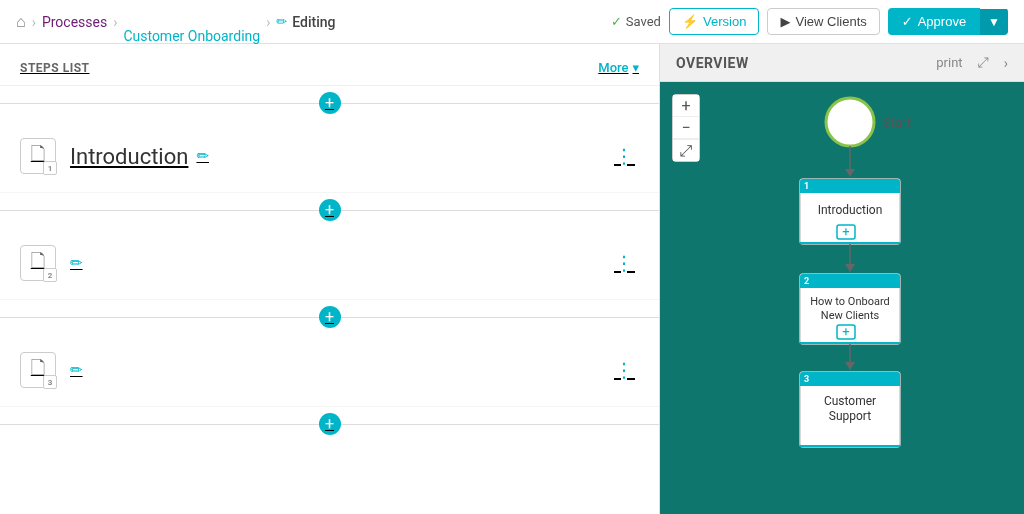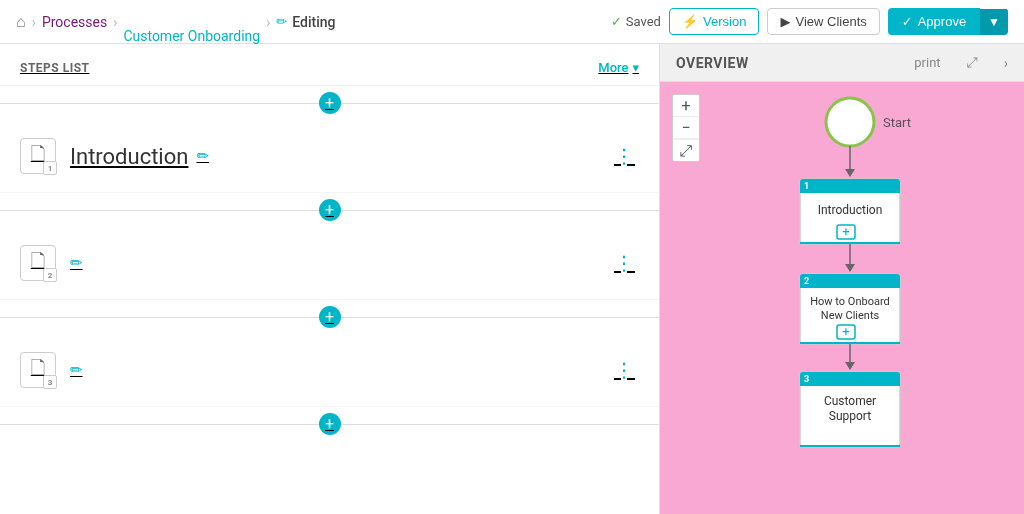--- a/index.html
+++ b/index.html
@@ -80,27 +80,27 @@
       position: absolute; bottom: -2px; right: -2px;
       background: #fff; border: 1px solid #ccc; border-radius: 2px;
       font-size: 8px; color: #888; width: 14px; height: 14px;
       display: flex; align-items: center; justify-content: center; font-weight: 700;
     }
     .step-name { flex: 1; font-size: 22px; color: #333; font-weight: 400; display: flex; align-items: center; gap: 8px; }
     .step-name .pencil-icon { color: #00b5c8; font-size: 15px; cursor: pointer; }
     .step-menu { color: #00b5c8; font-size: 20px; cursor: pointer; letter-spacing: 1px; padding: 0 4px; }
 
     
-    .right-panel { flex: 1; background: #f9a8d4; overflow: hidden; position: relative; }
+    .right-panel { flex: 1; background: #0f766e; overflow: hidden; position: relative; }
     .overview-header {
       display: flex; align-items: center; justify-content: space-between;
       padding: 10px 16px; background: #f0f0f0; border-bottom: 1px solid #ddd;
     }
     .overview-title { font-size: 14px; font-weight: 700; color: #555; letter-spacing: 0.5px; text-transform: uppercase; }
-    .overview-actions { display: flex; align-items: center; gap: 26px; }
+    .overview-actions { display: flex; align-items: center; gap: 15px; }
     .print-link { font-size: 13px; color: #888; cursor: pointer; }
     .icon-expand, .icon-next { color: #888; font-size: 14px; cursor: pointer; }
 
     .overview-canvas { position: relative; padding: 10px 0; overflow: hidden; height: calc(100% - 44px); }
     .zoom-controls {
       position: absolute; top: 12px; left: 12px; z-index: 10;
       background: #fff; border: 1px solid #ccc; border-radius: 4px;
       display: flex; flex-direction: column;
     }
     .zoom-btn {

